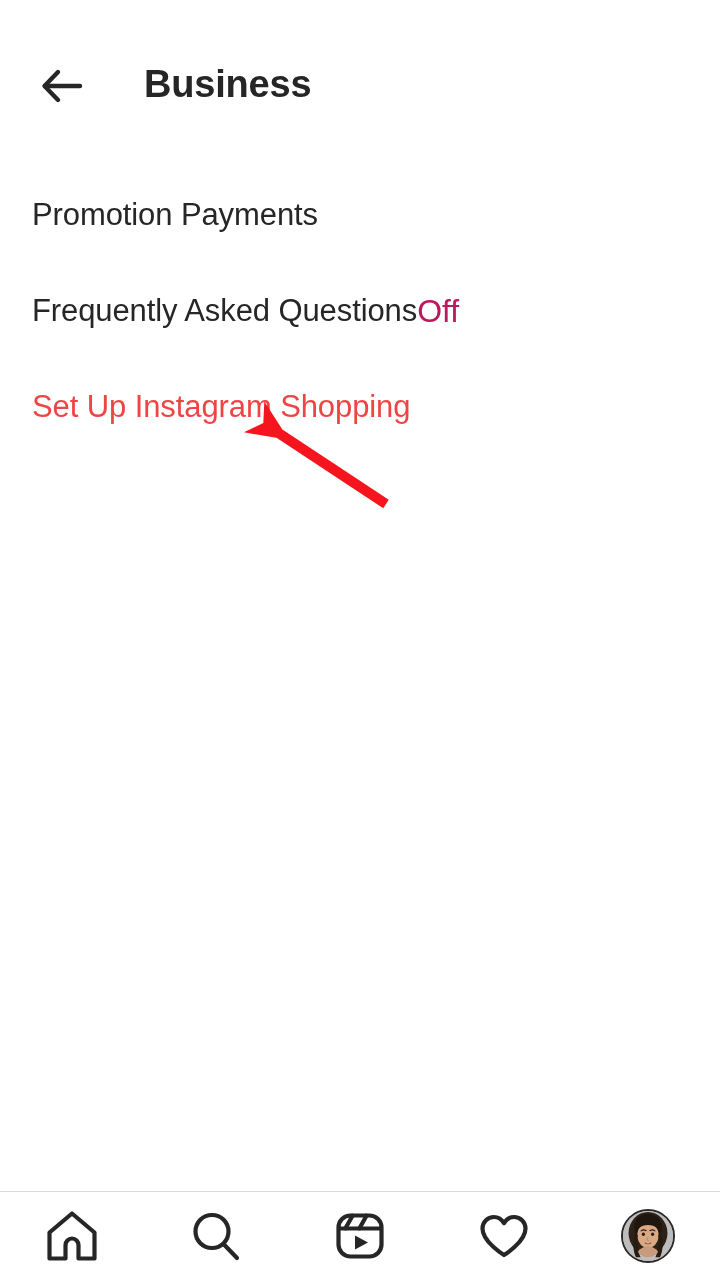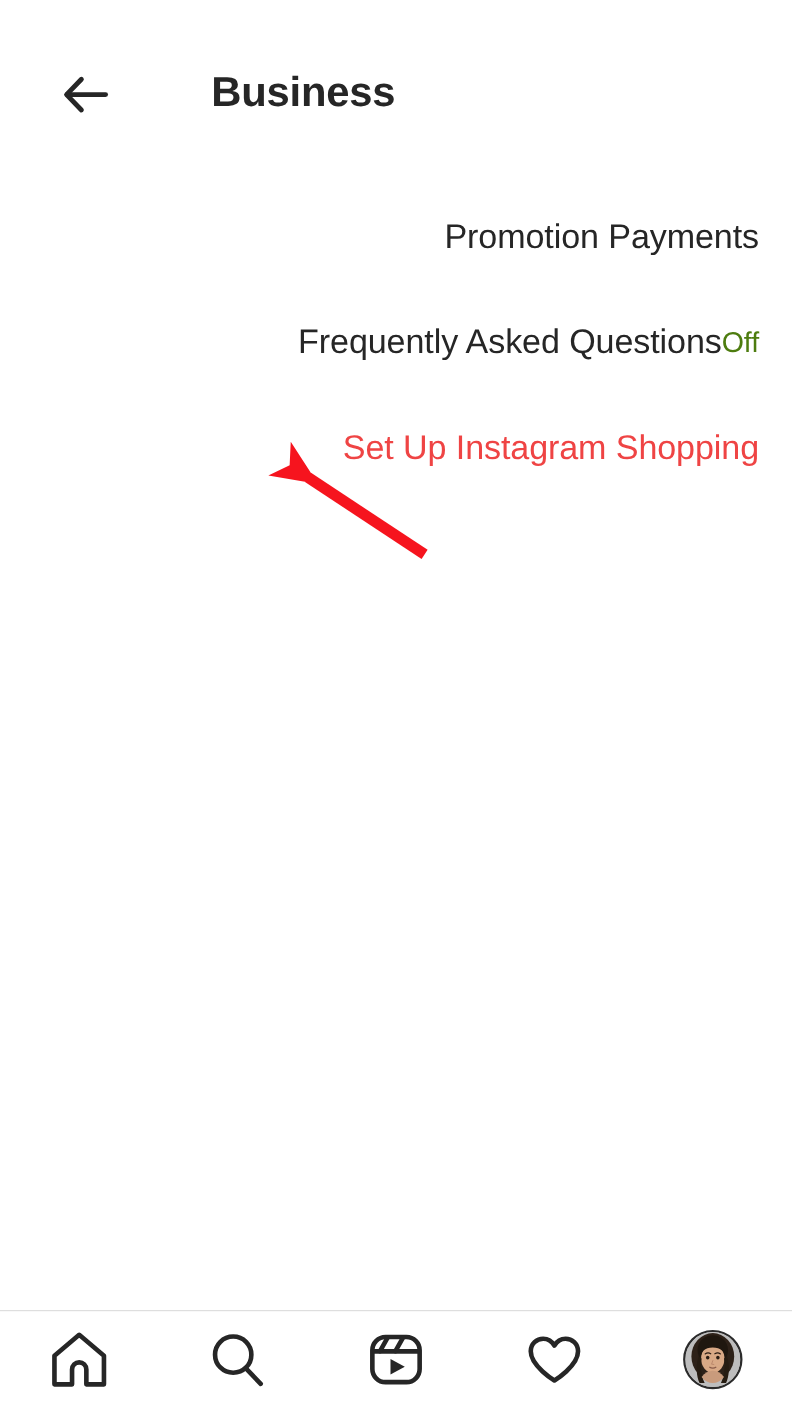--- a/index.html
+++ b/index.html
@@ -20,23 +20,22 @@
     display: flex;
     flex-direction: column;
   }
 
   
   .header {
     height: 165px;
     flex: 0 0 165px;
     display: flex;
     align-items: center;
-    padding-left: 46px;
-    background: #ffffff;
-    gap: 32px;
+    padding-left: 30px;
+    background: #ffffff;
   }
 
   .back-button {
     width: 62px;
     height: 62px;
     display: flex;
     align-items: center;
     justify-content: center;
     flex: 0 0 62px;
     cursor: pointer;
@@ -59,39 +58,39 @@
   .menu-list {
     flex: 1 1 auto;
     padding-top: 2px;
     background: #ffffff;
   }
 
   .menu-row {
     height: 96px;
     display: flex;
     align-items: center;
-    justify-content: flex-end;
+    justify-content: flex-start;
     padding: 0 30px 0 32px;
     cursor: pointer;
   }
 
   .menu-label {
     font-size: 31px;
     color: #262626;
     white-space: nowrap;
     letter-spacing: -0.1px;
   }
 
   .menu-label.link {
     color: #ef4444;
   }
 
   .menu-value {
-    font-size: 26px;
-    color: #4d7c0f;
+    font-size: 32px;
+    color: #be185d;
     white-space: nowrap;
     letter-spacing: -0.1px;
   }
 
   
   .annotation-arrow {
     position: absolute;
     left: 0;
     top: 0;
     width: 720px;

